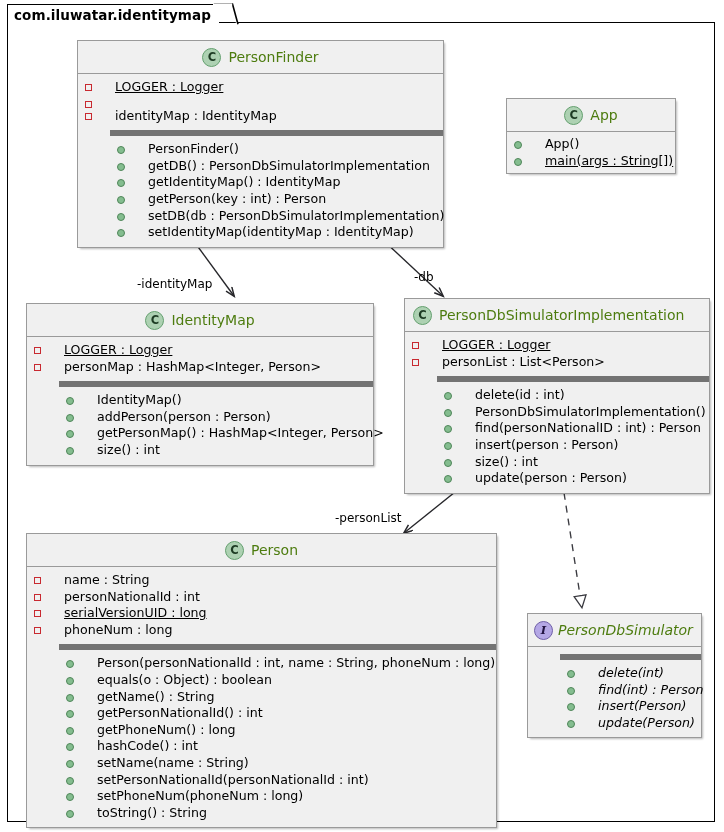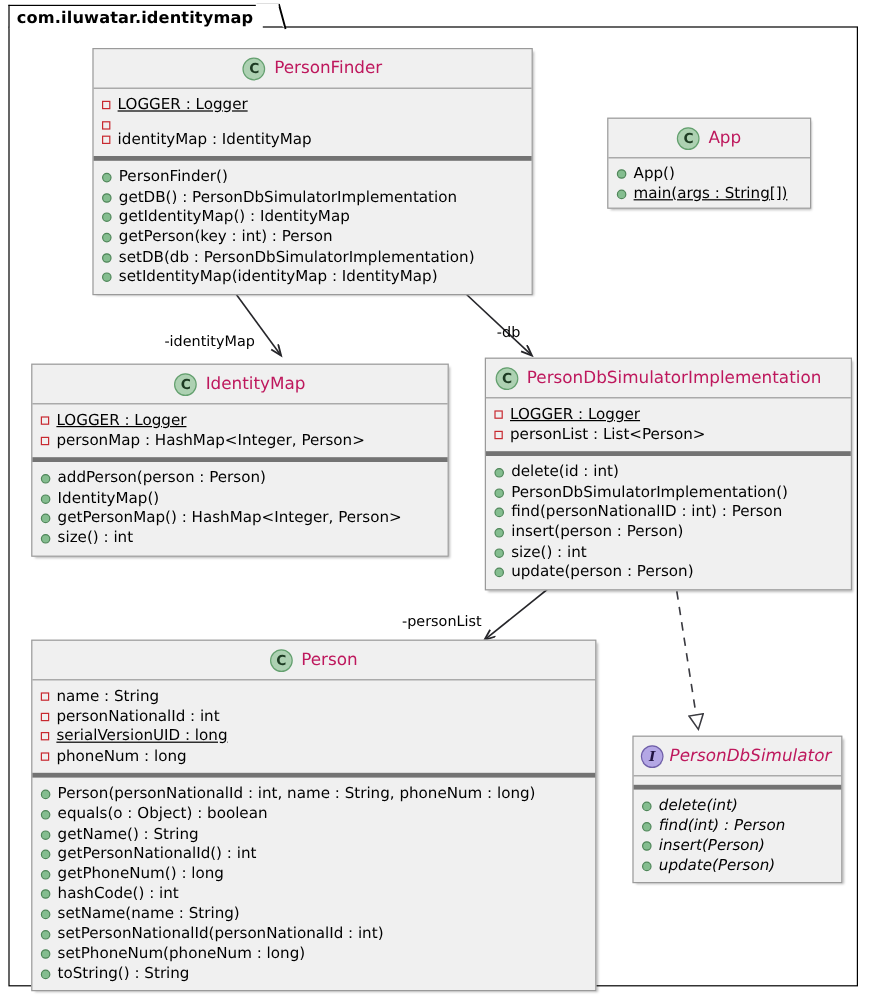--- a/index.html
+++ b/index.html
@@ -76,21 +76,21 @@
     border-bottom: 1px solid #9a9a9a;
     box-sizing: border-box;
     padding: 0 6px;
   }
   .uml-head.compact-left {
     justify-content: flex-start;
     padding-left: 8px;
   }
   .uml-title {
     font-size: 14px;
-    color: #be185d;
+    color: #4d7c0f;
     white-space: nowrap;
   }
   .uml-title.italic { font-style: italic; }
 
   .badge {
     width: 19px;
     height: 19px;
     border-radius: 50%;
     display: inline-flex;
     align-items: center;
@@ -111,26 +111,27 @@
     color: #221442;
     font-style: italic;
     font-family: "DejaVu Serif", "Liberation Serif", serif;
   }
 
   .uml-compartment {
     padding: 5px 6px 6px 7px;
     box-sizing: border-box;
   }
   .uml-compartment + .uml-compartment {
-    border-top: 4px solid #737373;
+    border-top: 6px solid #737373;
+    margin-left: 32px;
   }
   .member {
     display: flex;
     align-items: flex-start;
-    gap: 6px;
+    gap: 23px;
     line-height: 16.6px;
     white-space: nowrap;
   }
   .member-text { display: inline-block; }
   .member-text.static { text-decoration: underline; }
   .member-text.italic { font-style: italic; }
 
   
   .m-priv-field {
     width: 7px; height: 7px;
@@ -282,25 +283,25 @@
         <span class="member-text static">LOGGER : Logger</span>
       </div>
       <div class="member">
         <span class="m-priv-field"></span>
         <span class="member-text">personMap : HashMap&lt;Integer, Person&gt;</span>
       </div>
     </div>
     <div class="uml-compartment">
       <div class="member">
         <span class="m-pub-method"></span>
+        <span class="member-text">IdentityMap()</span>
+      </div>
+      <div class="member">
+        <span class="m-pub-method"></span>
         <span class="member-text">addPerson(person : Person)</span>
-      </div>
-      <div class="member">
-        <span class="m-pub-method"></span>
-        <span class="member-text">IdentityMap()</span>
       </div>
       <div class="member">
         <span class="m-pub-method"></span>
         <span class="member-text">getPersonMap() : HashMap&lt;Integer, Person&gt;</span>
       </div>
       <div class="member">
         <span class="m-pub-method"></span>
         <span class="member-text">size() : int</span>
       </div>
     </div>

